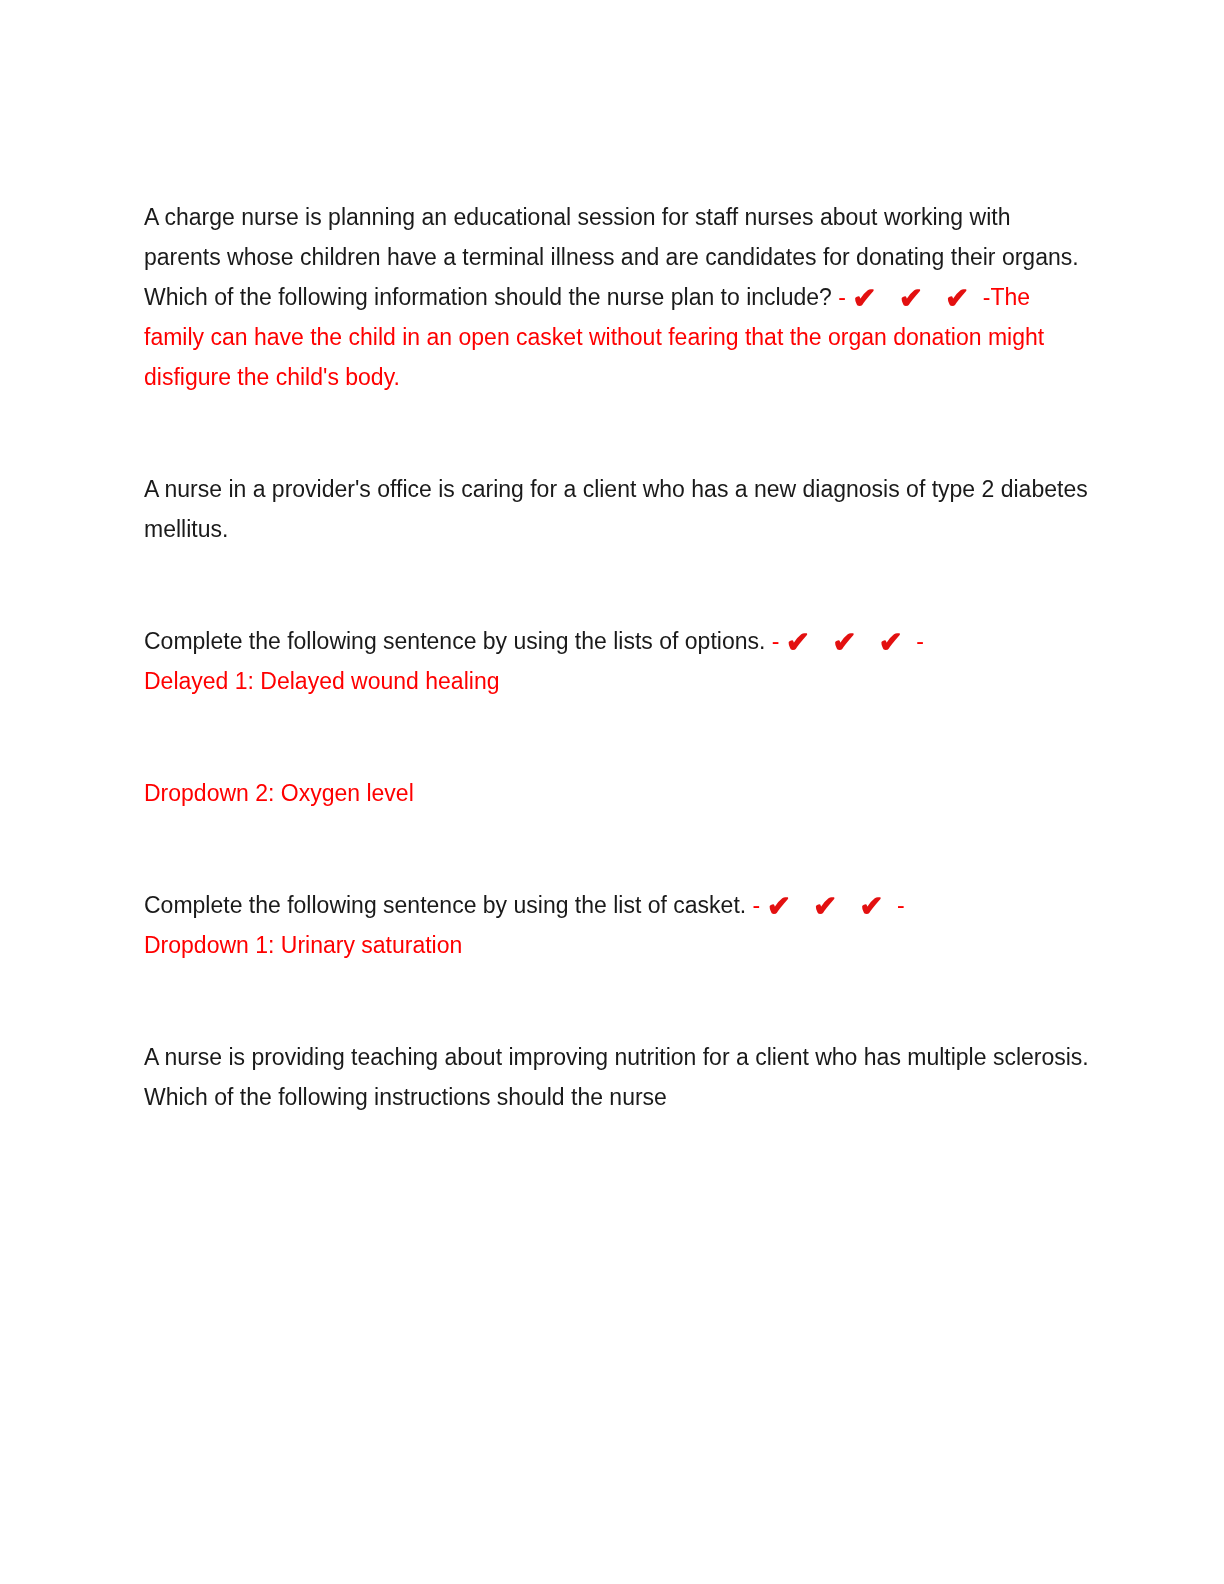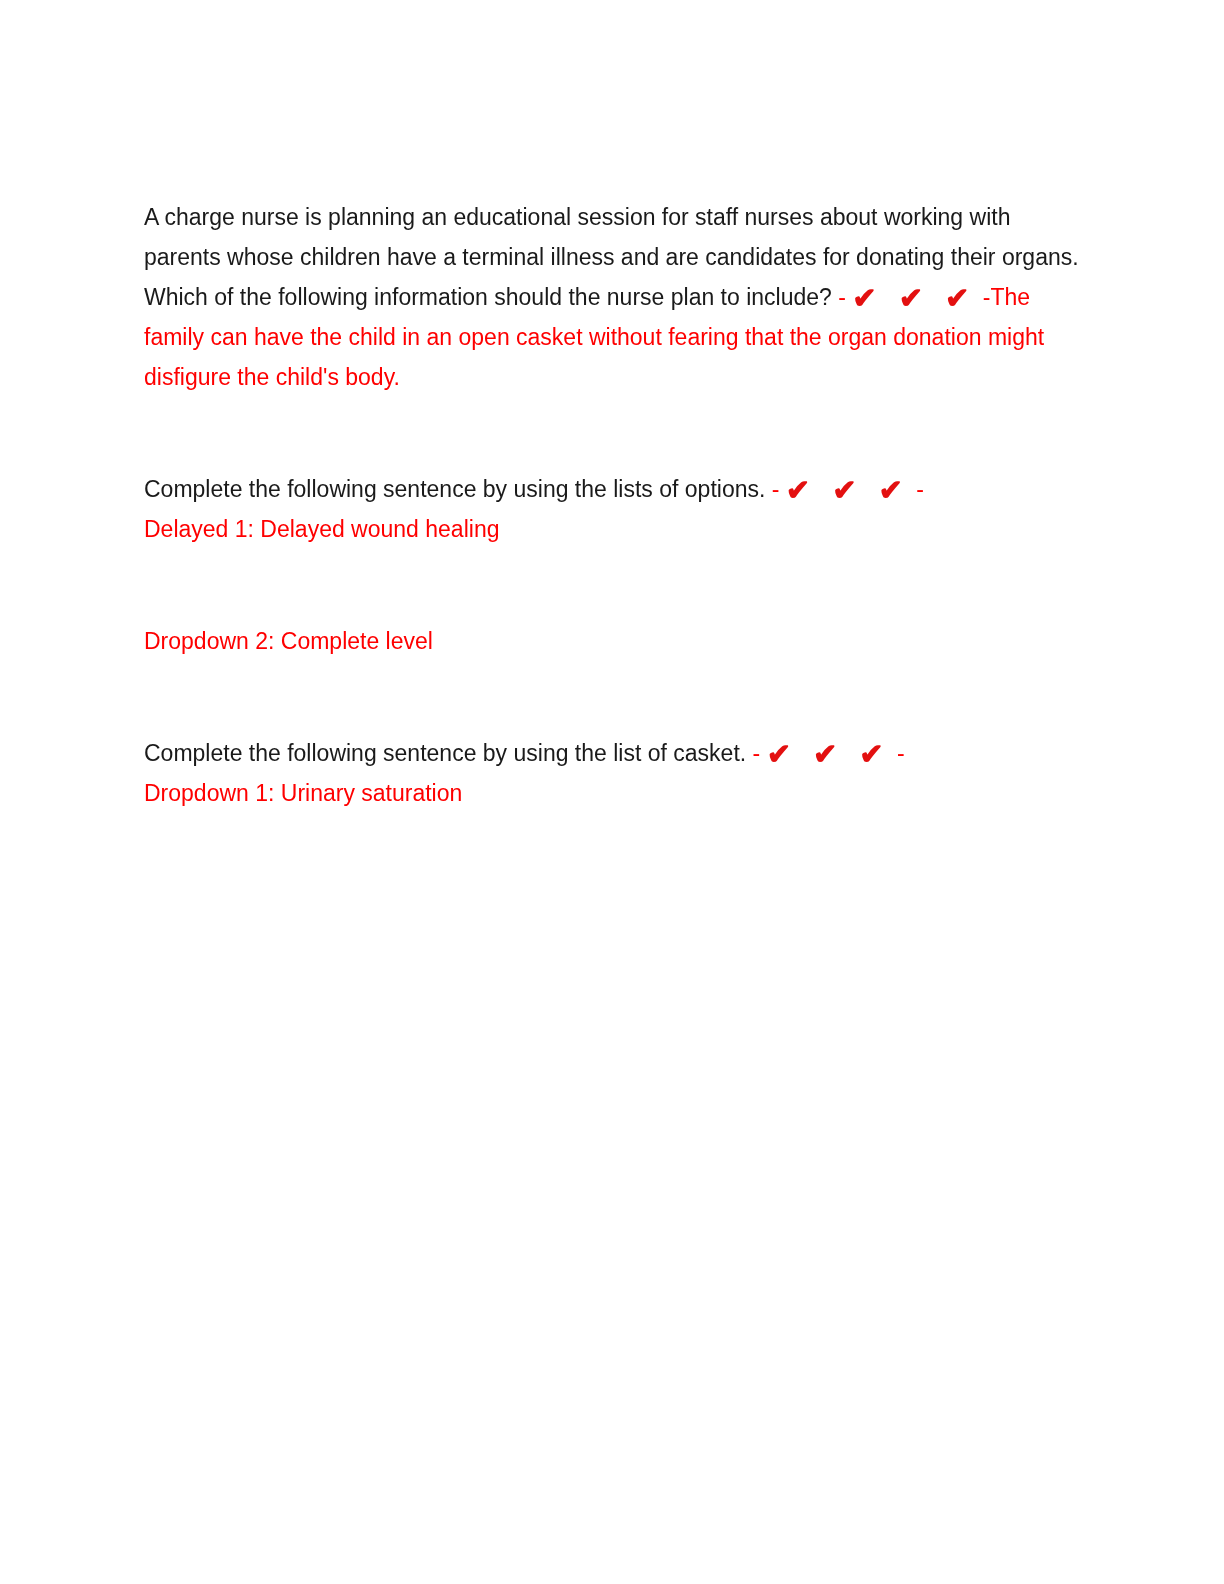--- a/index.html
+++ b/index.html
@@ -33,23 +33,25 @@
     white-space: nowrap;
   }
 </style>
 </head>
 <body>
 
 <div class="page">
 
   <p class="para"><span class="t-black">A charge nurse is planning an educational session for staff nurses about working with parents whose children have a terminal illness and are candidates for donating their organs. Which of the following information should the nurse plan to include? </span><span class="t-red">- </span><span class="checks">✔ ✔ ✔</span><span class="t-red"> -The family can have the child in an open casket without fearing that the organ donation might disfigure the child's body.</span></p>
 
+  <p class="para"><span class="t-black">A nurse in a provider's office is caring for a client who has a new diagnosis of type 2 diabetes mellitus.</span></p>
 
   <p class="para"><span class="t-black">Complete the following sentence by using the lists of options. </span><span class="t-red">- </span><span class="checks">✔ ✔ ✔</span><span class="t-red"> -</span><br><span class="t-red">Delayed 1: Delayed wound healing</span></p>
 
-  <p class="para"><span class="t-red">Dropdown 2: Complete level</span></p>
+  <p class="para"><span class="t-red">Dropdown 2: Oxygen level</span></p>
 
 
   <p class="para"><span class="t-black">Complete the following sentence by using the list of casket. </span><span class="t-red">- </span><span class="checks">✔ ✔ ✔</span><span class="t-red"> -</span><br><span class="t-red">Dropdown 1: Urinary saturation</span></p>
 
 
+  <p class="para"><span class="t-black">A nurse is providing teaching about improving nutrition for a client who has multiple sclerosis. Which of the following instructions should the nurse</span></p>
 
 </div>
 
 </body></html>

